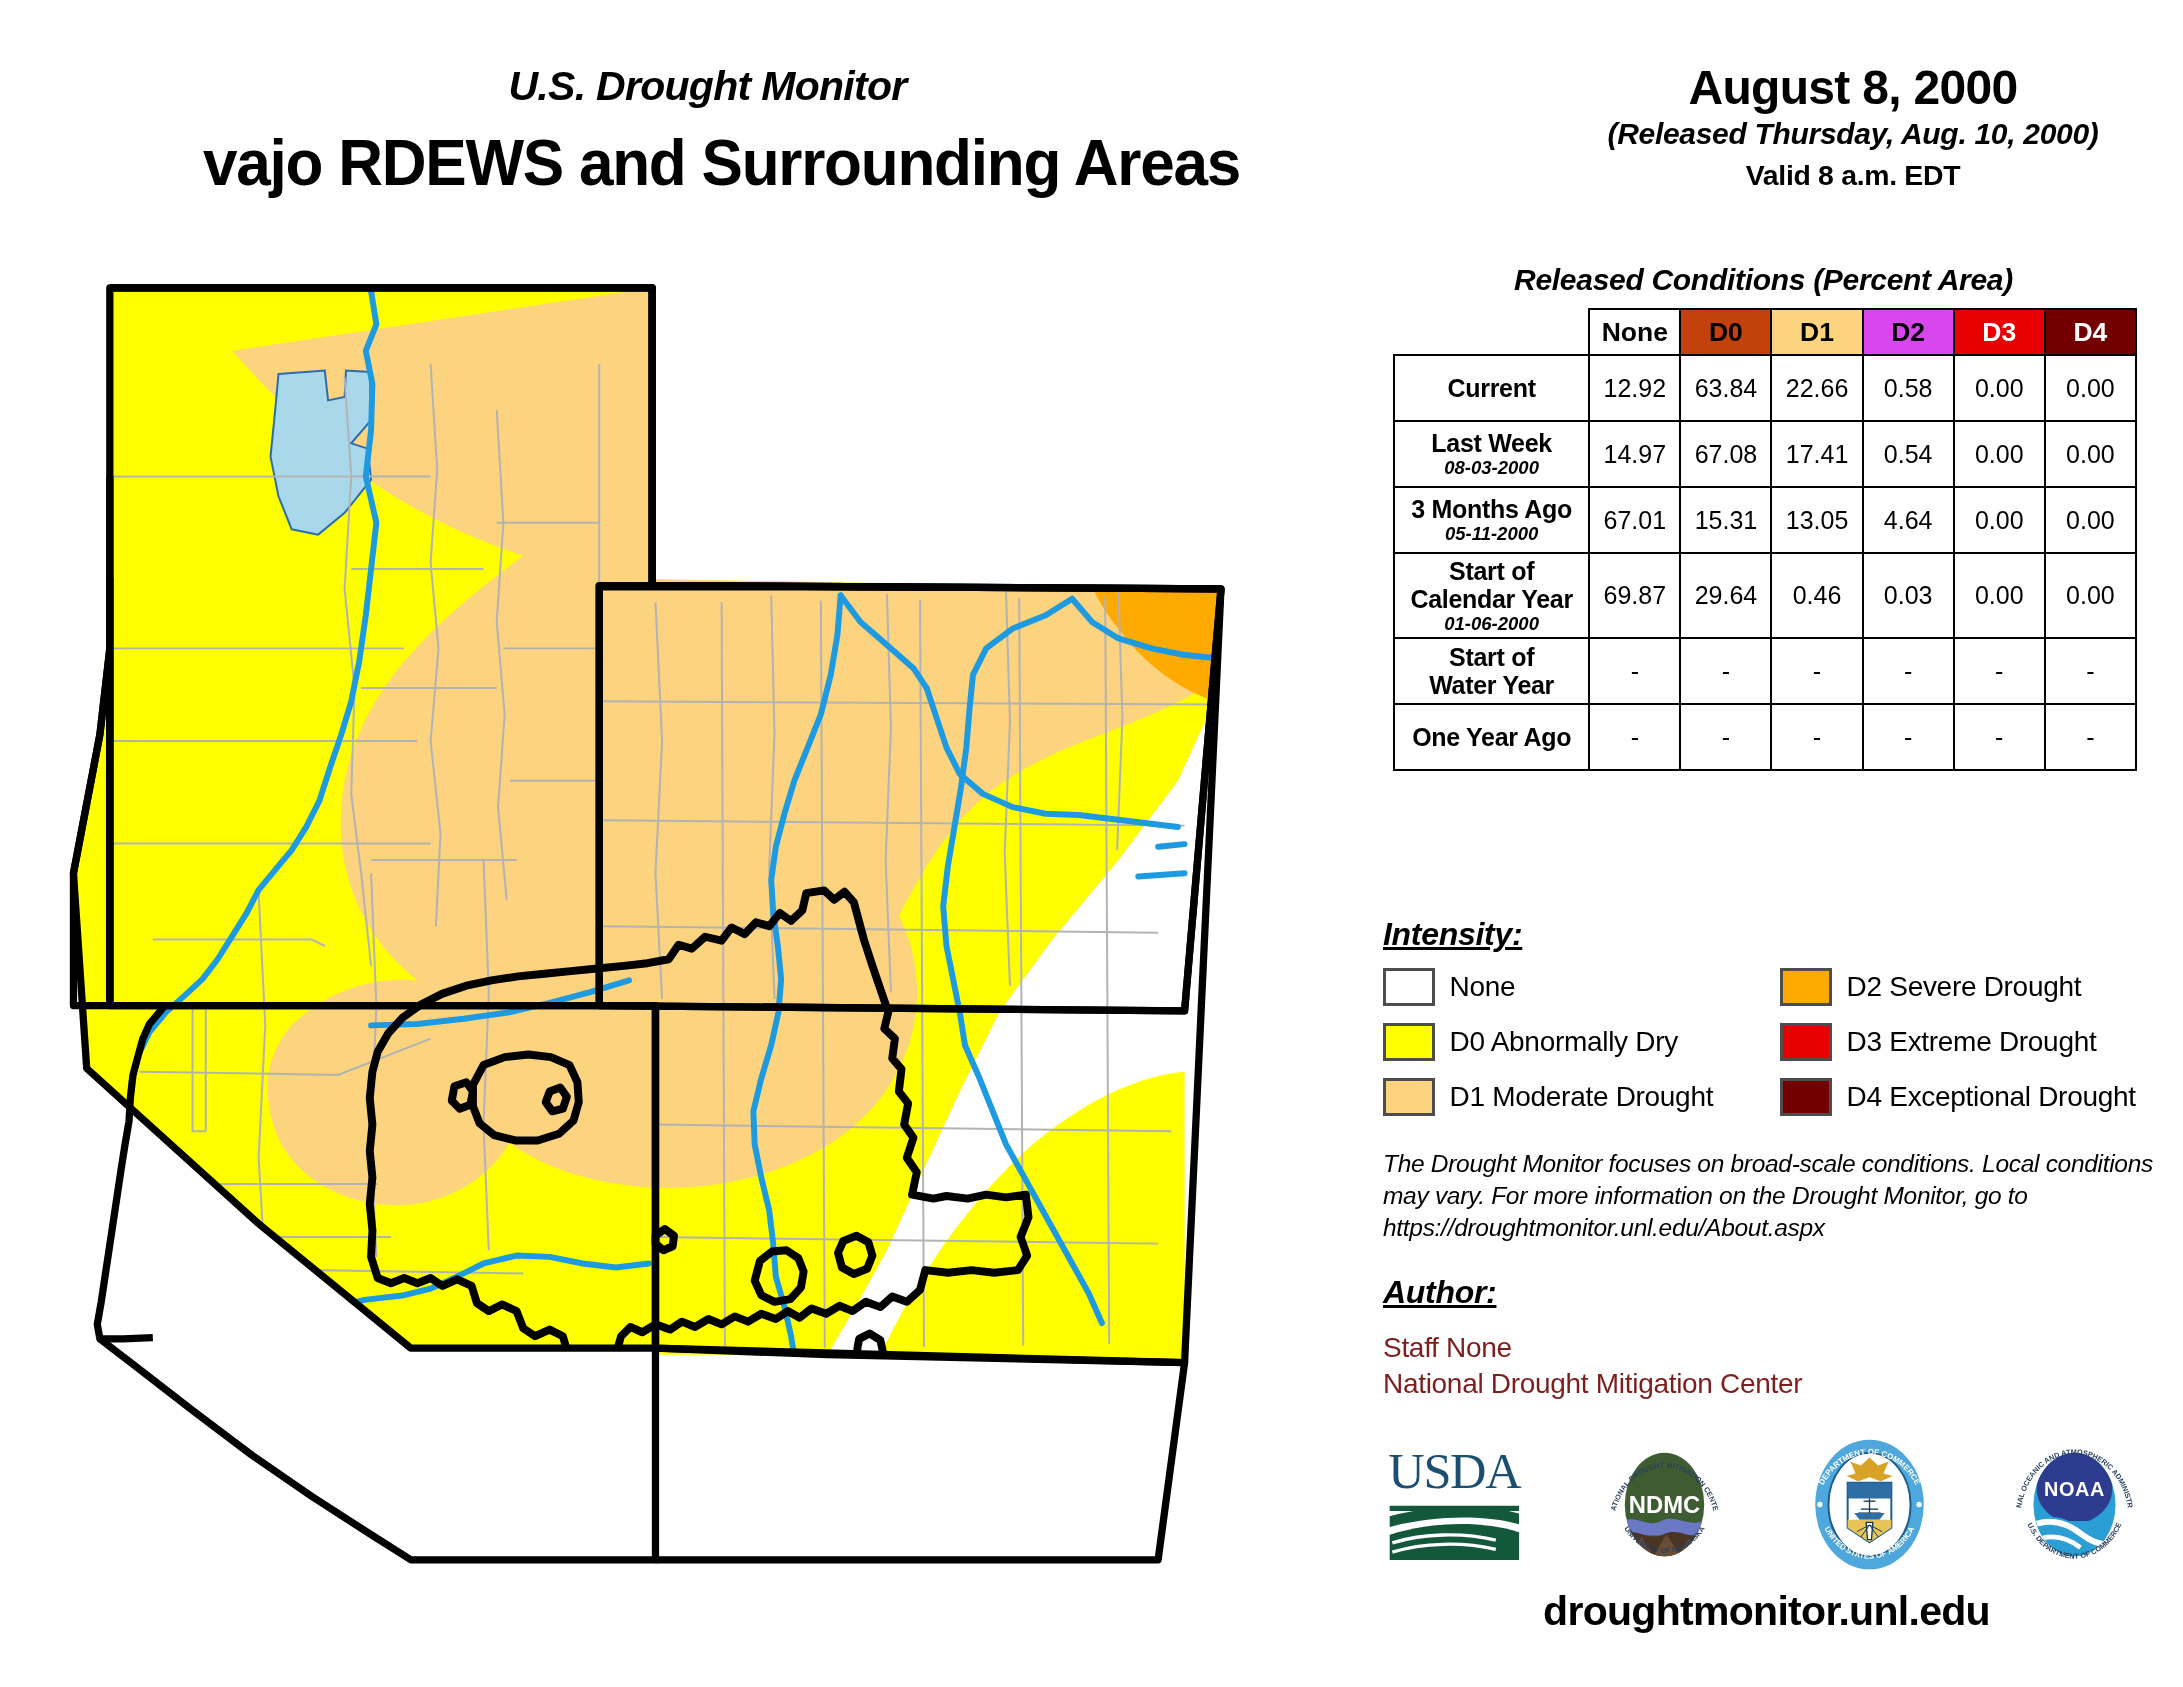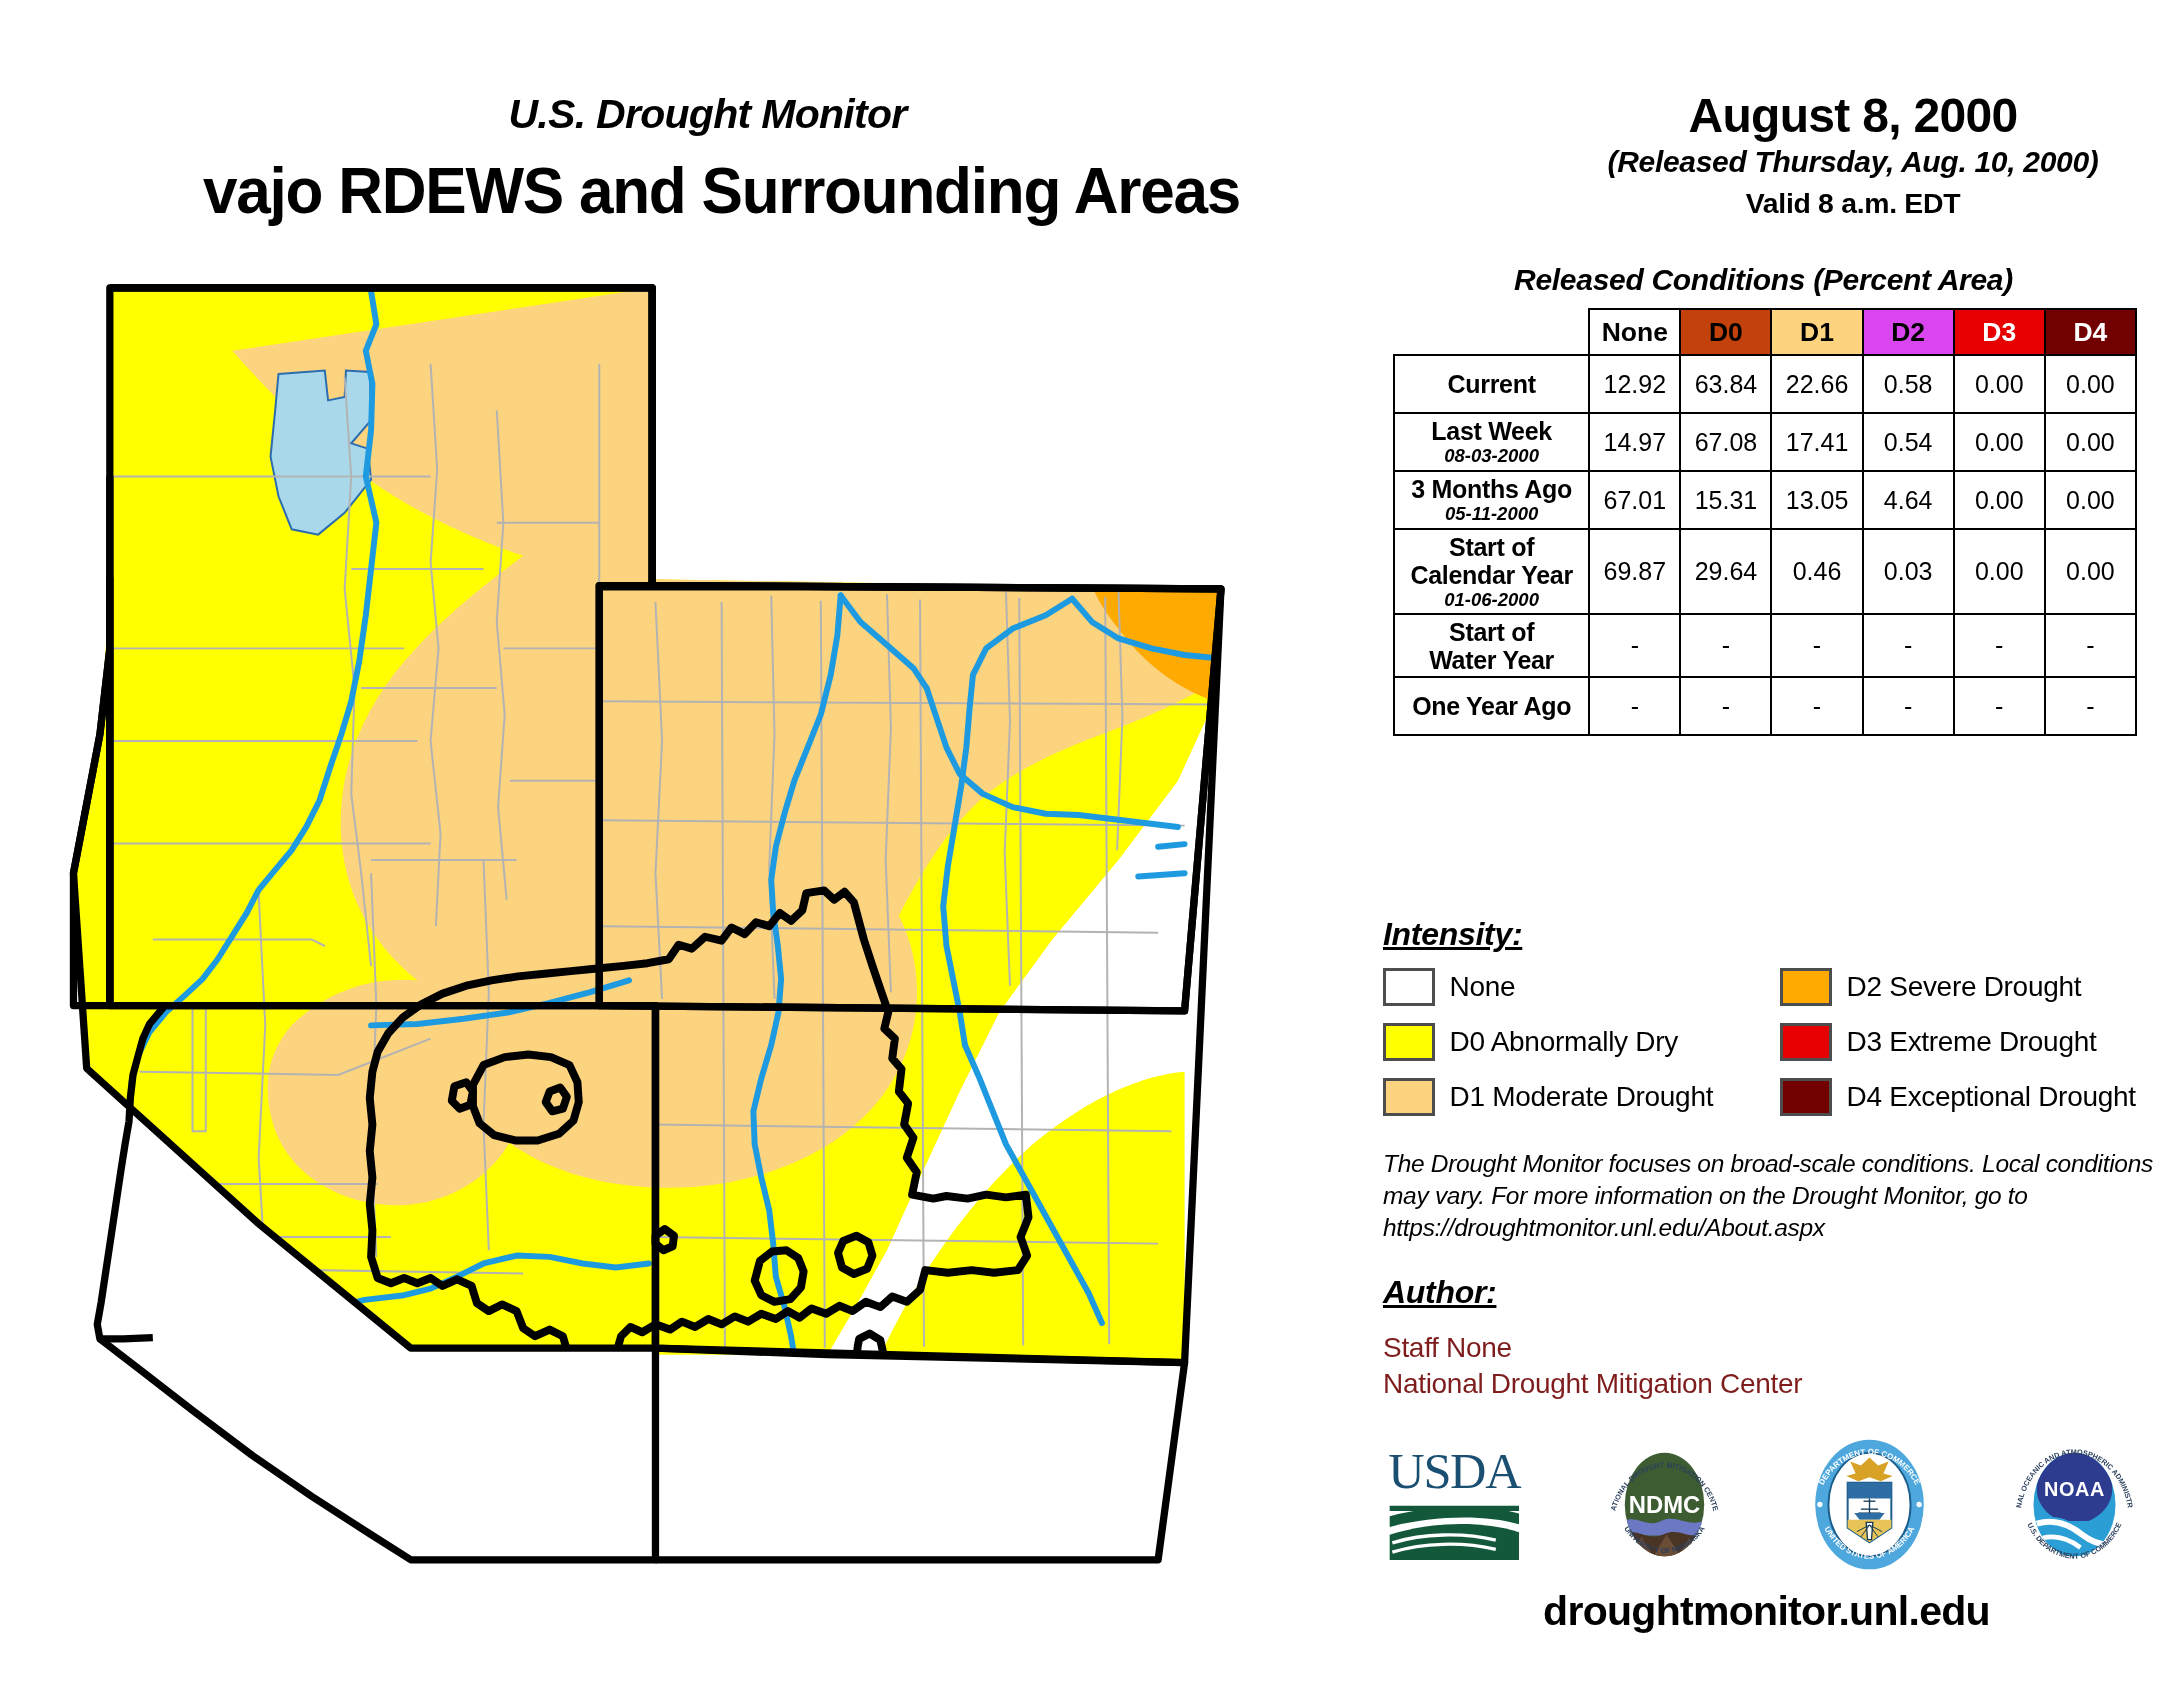--- a/index.html
+++ b/index.html
@@ -6,21 +6,21 @@
   html, body { margin:0; padding:0; }
   body {
     width: 2183px; height: 1687px;
     background: #ffffff;
     font-family: "Liberation Sans", sans-serif;
     position: relative;
     overflow: hidden;
   }
 
   
-  #header { position:absolute; left:0; top:0; width:1967px; height:238px;margin-top:28px; }
+  #header { position:absolute; left:0; top:0; width:1967px; height:238px; }
 
   #dm-title {
     position:absolute; left:410px; top:63px; width:595px;
     text-align:center;
     font-size:41px; font-weight:bold; font-style:italic;
     letter-spacing:-0.7px;
     color:#000;
     white-space:nowrap;
   }
   #region-title {
@@ -65,21 +65,21 @@
   #cond-table th, #cond-table td {
     border: 2.6px solid #000;
     text-align:center;
     vertical-align:middle;
     font-size:25px;
     color:#000;
     padding:0;
   }
   #cond-table thead th { height:46px; font-weight:bold; font-size:26.5px; }
   #cond-table thead th.corner { border:none; background:transparent; }
-  #cond-table tbody td { height:58px; }
+  #cond-table tbody td { height:66px; }
   #cond-table tbody td.rowlabel {
     font-weight:bold; font-size:25px; letter-spacing:-0.3px;
     line-height:1.12; padding:2.6px 1.3px;
   }
   #cond-table tbody td.rowlabel .sub {
     display:block; font-size:18.5px; font-style:italic; font-weight:bold;
     letter-spacing:0px; margin-top:1.3px;
   }
   .sw-none { background:#ffffff; }
   .sw-d0   { background:#c2410c; }

